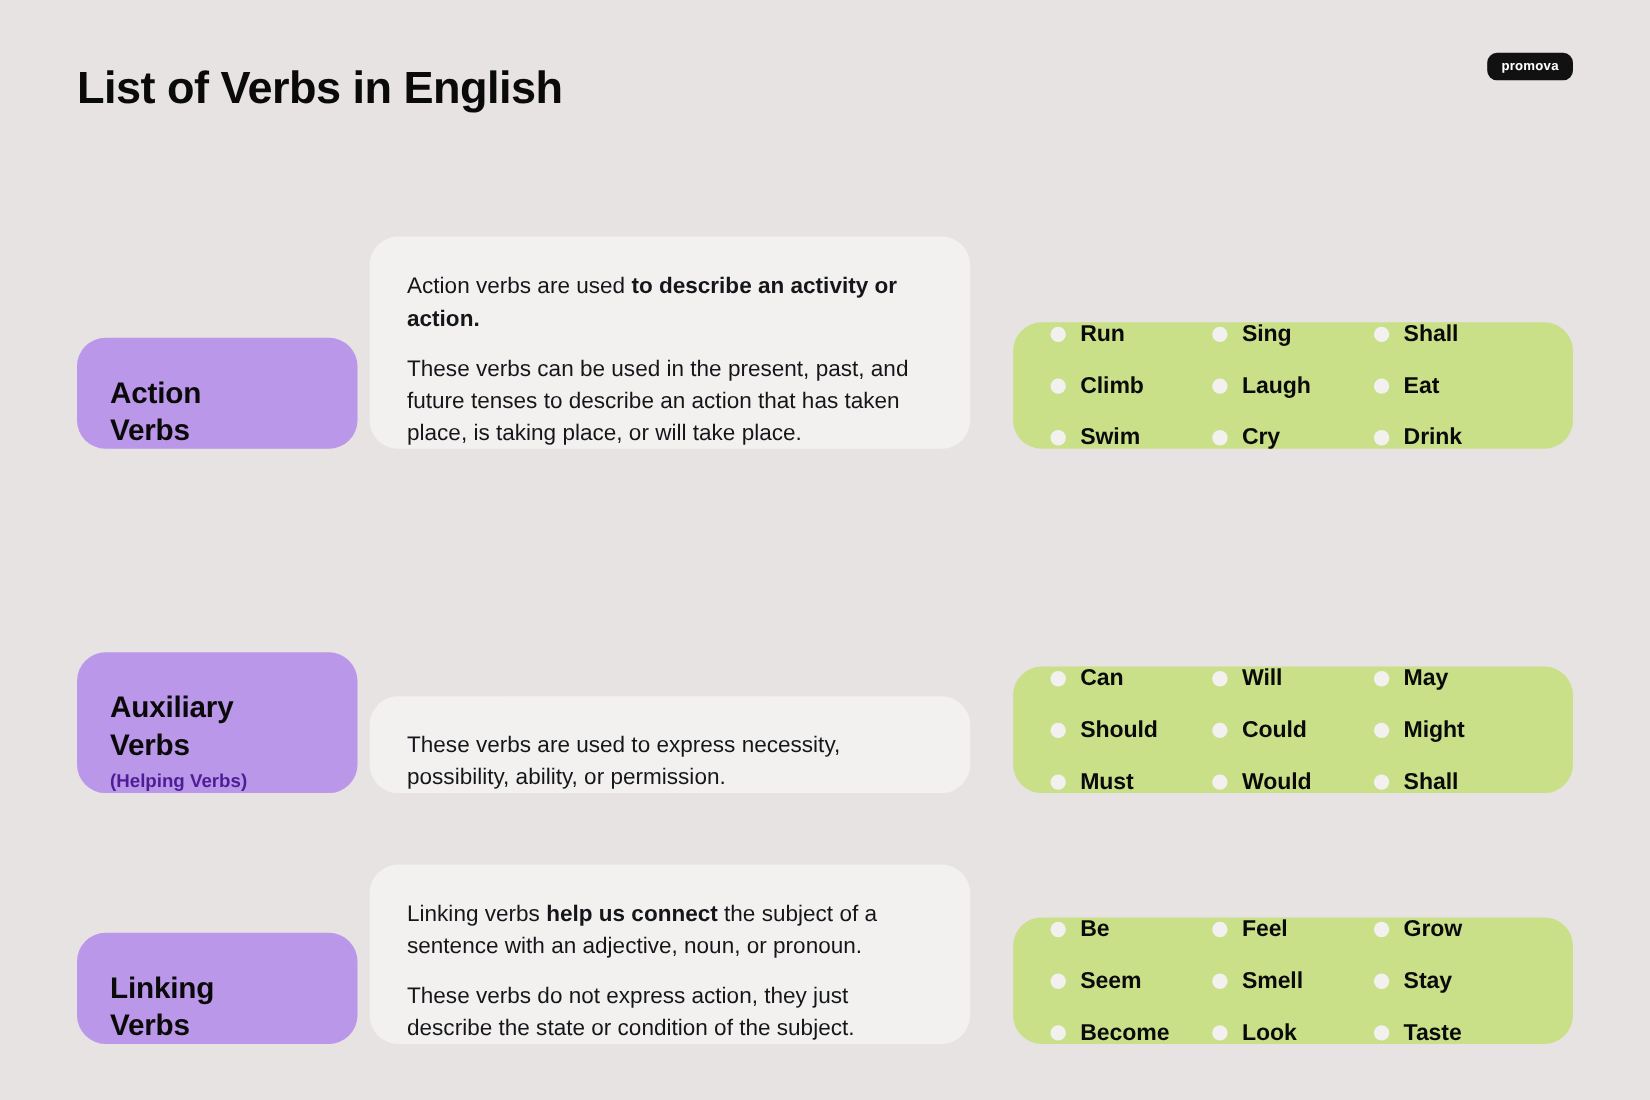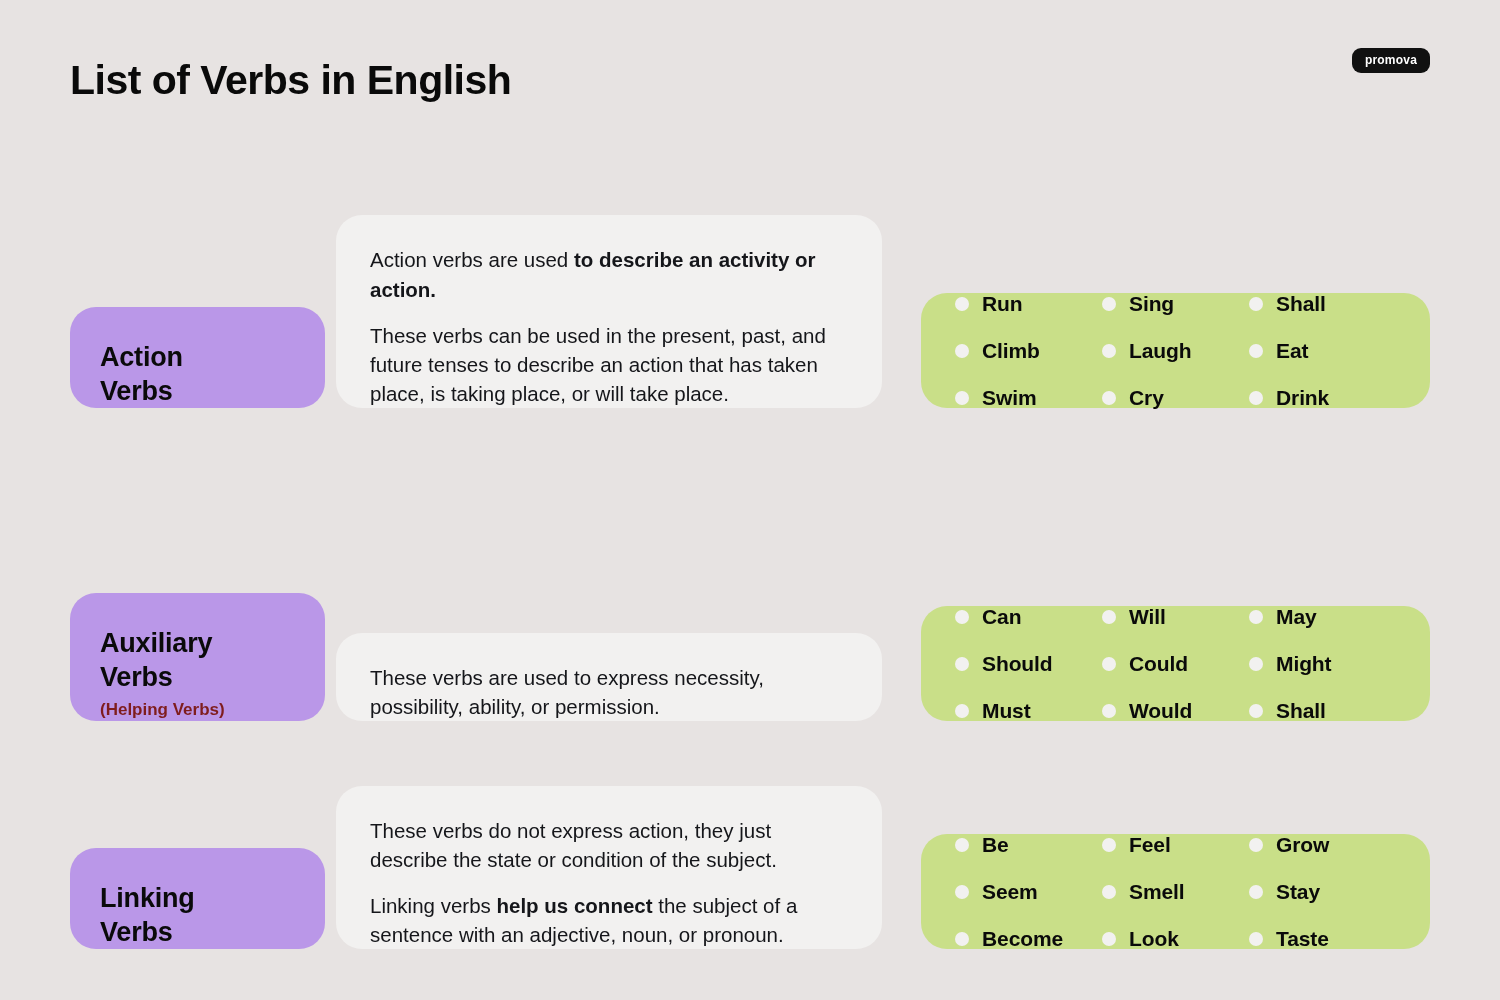--- a/index.html
+++ b/index.html
@@ -96,21 +96,21 @@
     letter-spacing: -0.2px;
     color: #0A0A0A;
     white-space: pre-line;
   }
 
   .cat-sub {
     font-size: 17px;
     font-weight: 700;
     line-height: 1.3;
     margin-top: 5px;
-    color: #7f1d1d;
+    color: #4c1d95;
   }
 
   
   .desc-card {
     flex: 0 0 546px;
     width: 546px;
     background: #F2F1F0;
     border-radius: 26px;
     padding: 30px 36px 0 34px;
   }
@@ -287,24 +287,24 @@
     </div>
 
     <div class="row row-3">
       <div class="cat-card">
         <div class="cat-title">Linking
 Verbs</div>
 
       </div>
       <div class="desc-card">
         <p class="desc-p">
+          <span>Linking verbs </span><b>help us connect</b><span> the subject of a sentence with an adjective, noun, or pronoun.</span>
+        </p>
+        <p class="desc-p">
           <span>These verbs do not express action, they just describe the state or condition of the subject.</span><b></b><span></span>
-        </p>
-        <p class="desc-p">
-          <span>Linking verbs </span><b>help us connect</b><span> the subject of a sentence with an adjective, noun, or pronoun.</span>
         </p>
       </div>
       <div class="verbs-card">
         <div class="verbs-grid">
           <div class="verb">
               <span class="dot"></span>
               <span class="label">Be</span>
             </div>
           <div class="verb">
               <span class="dot"></span>

